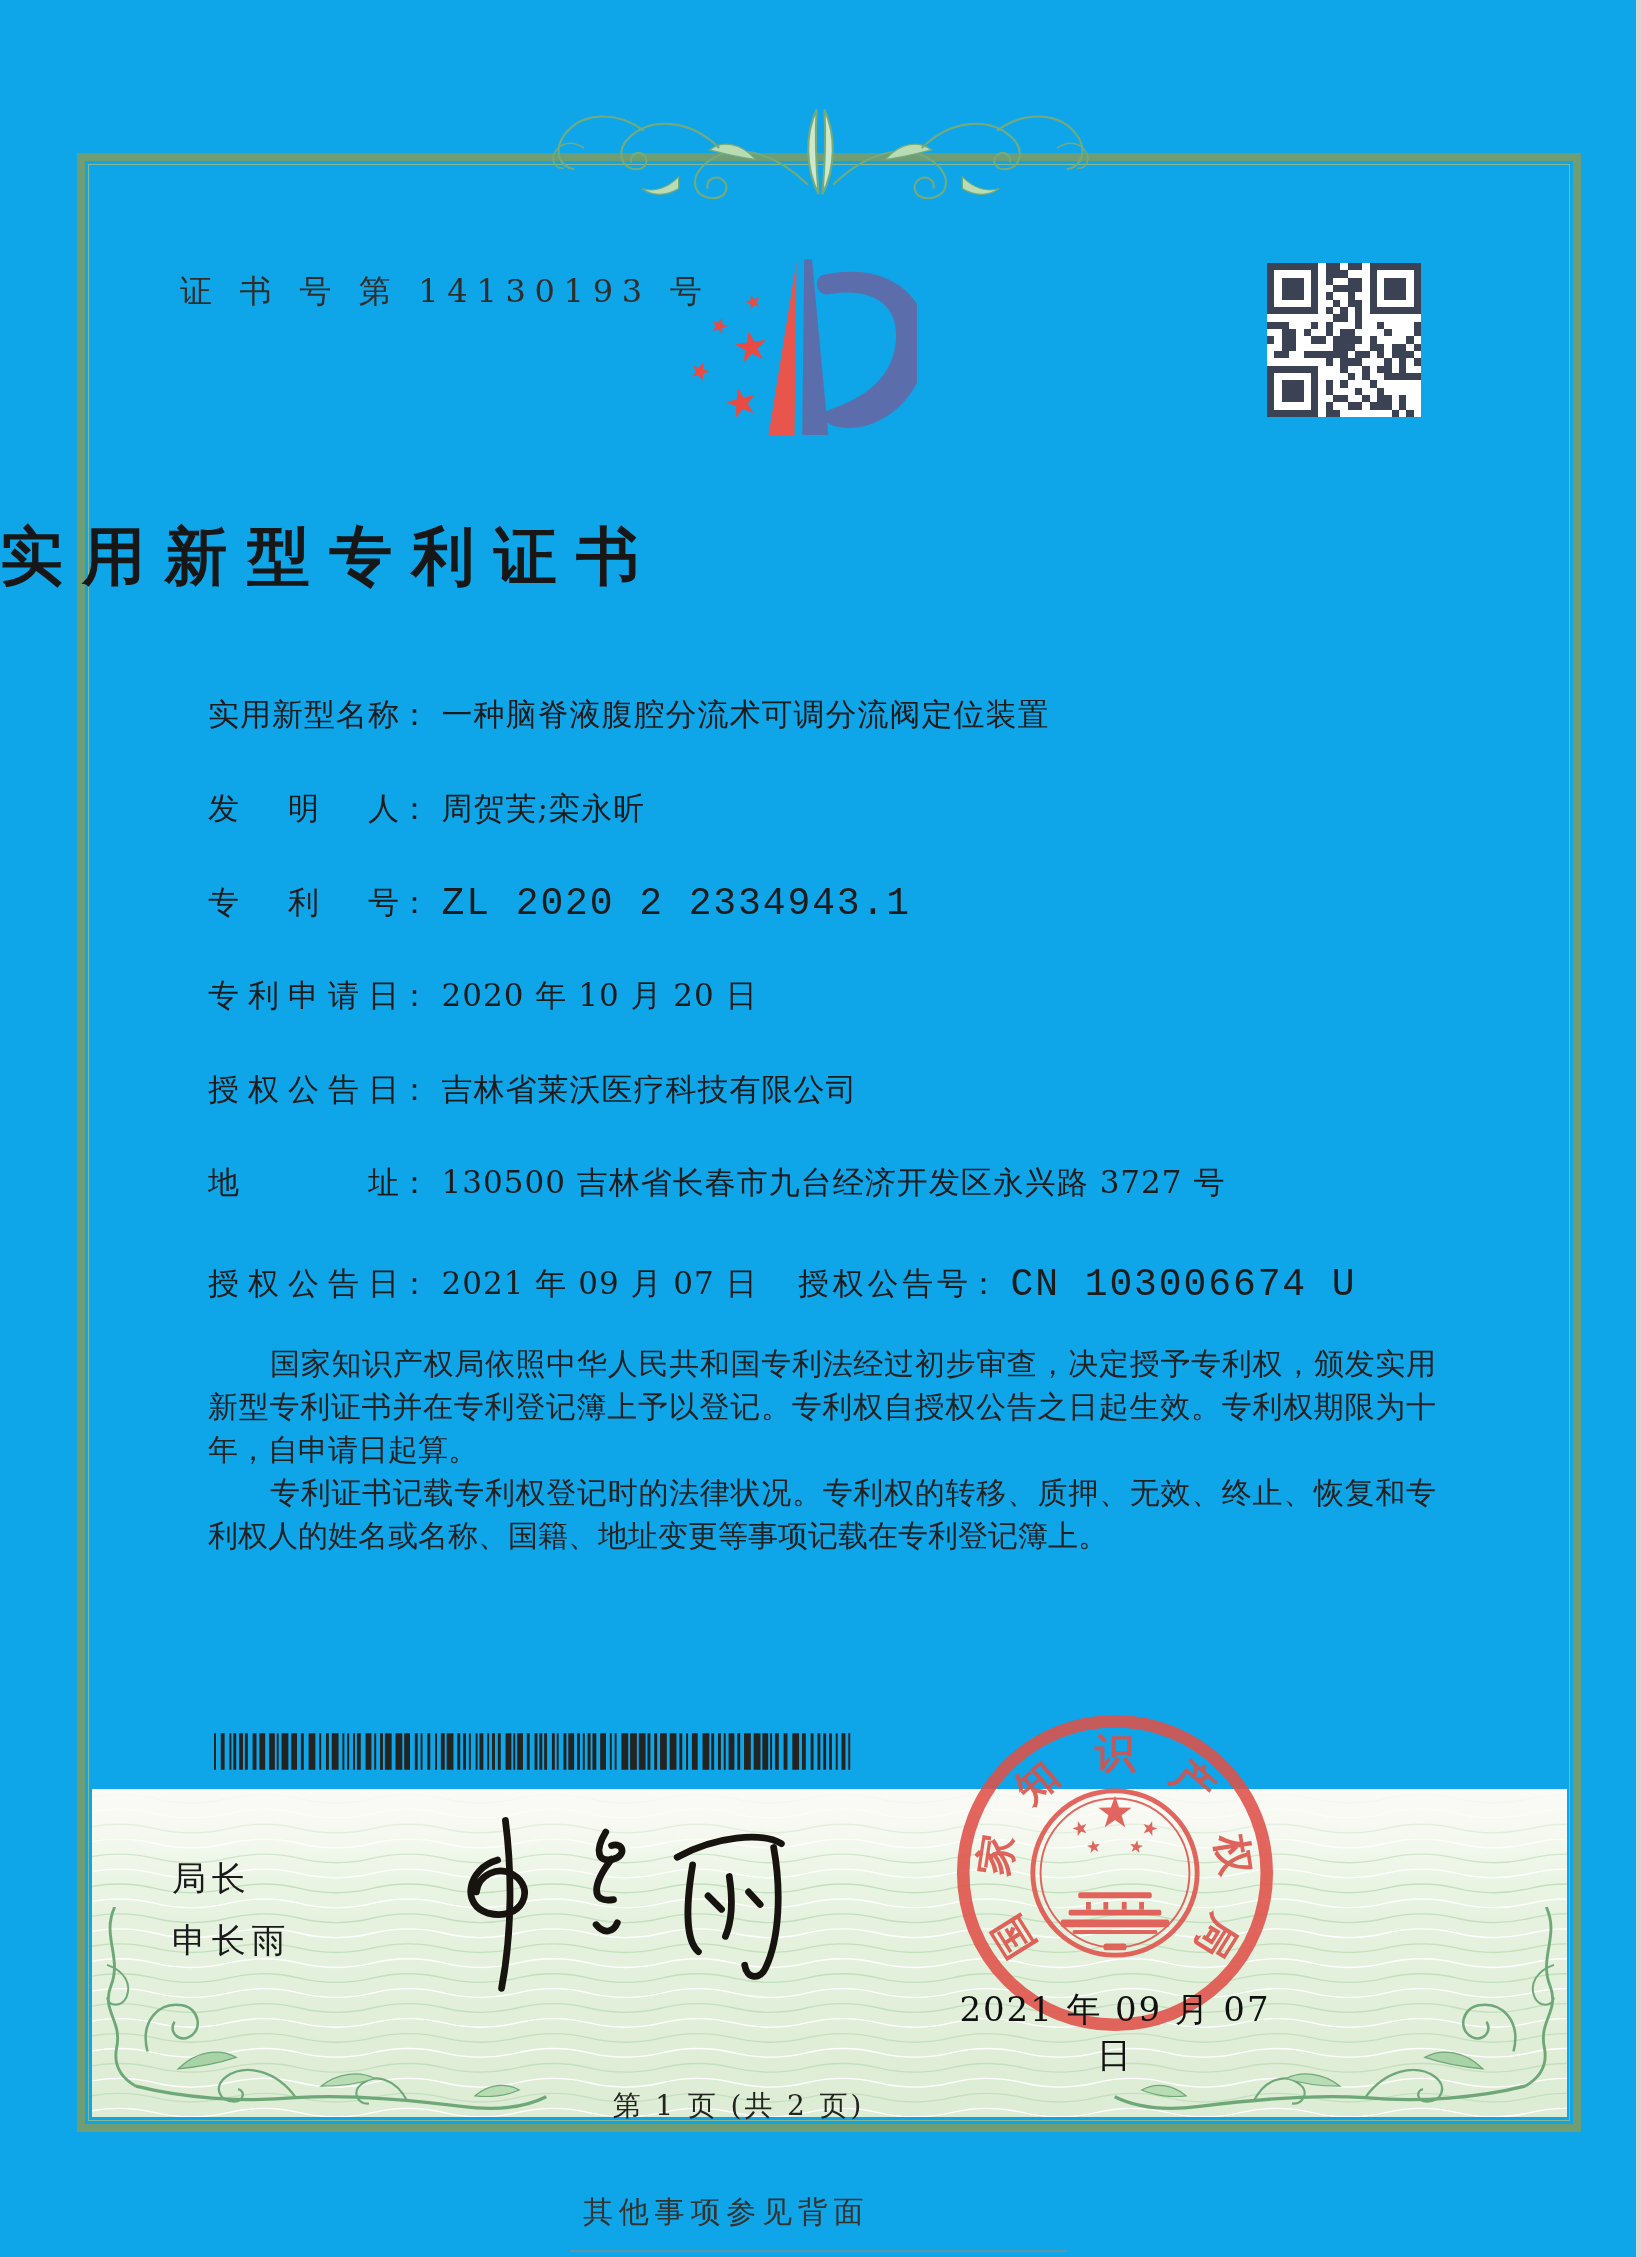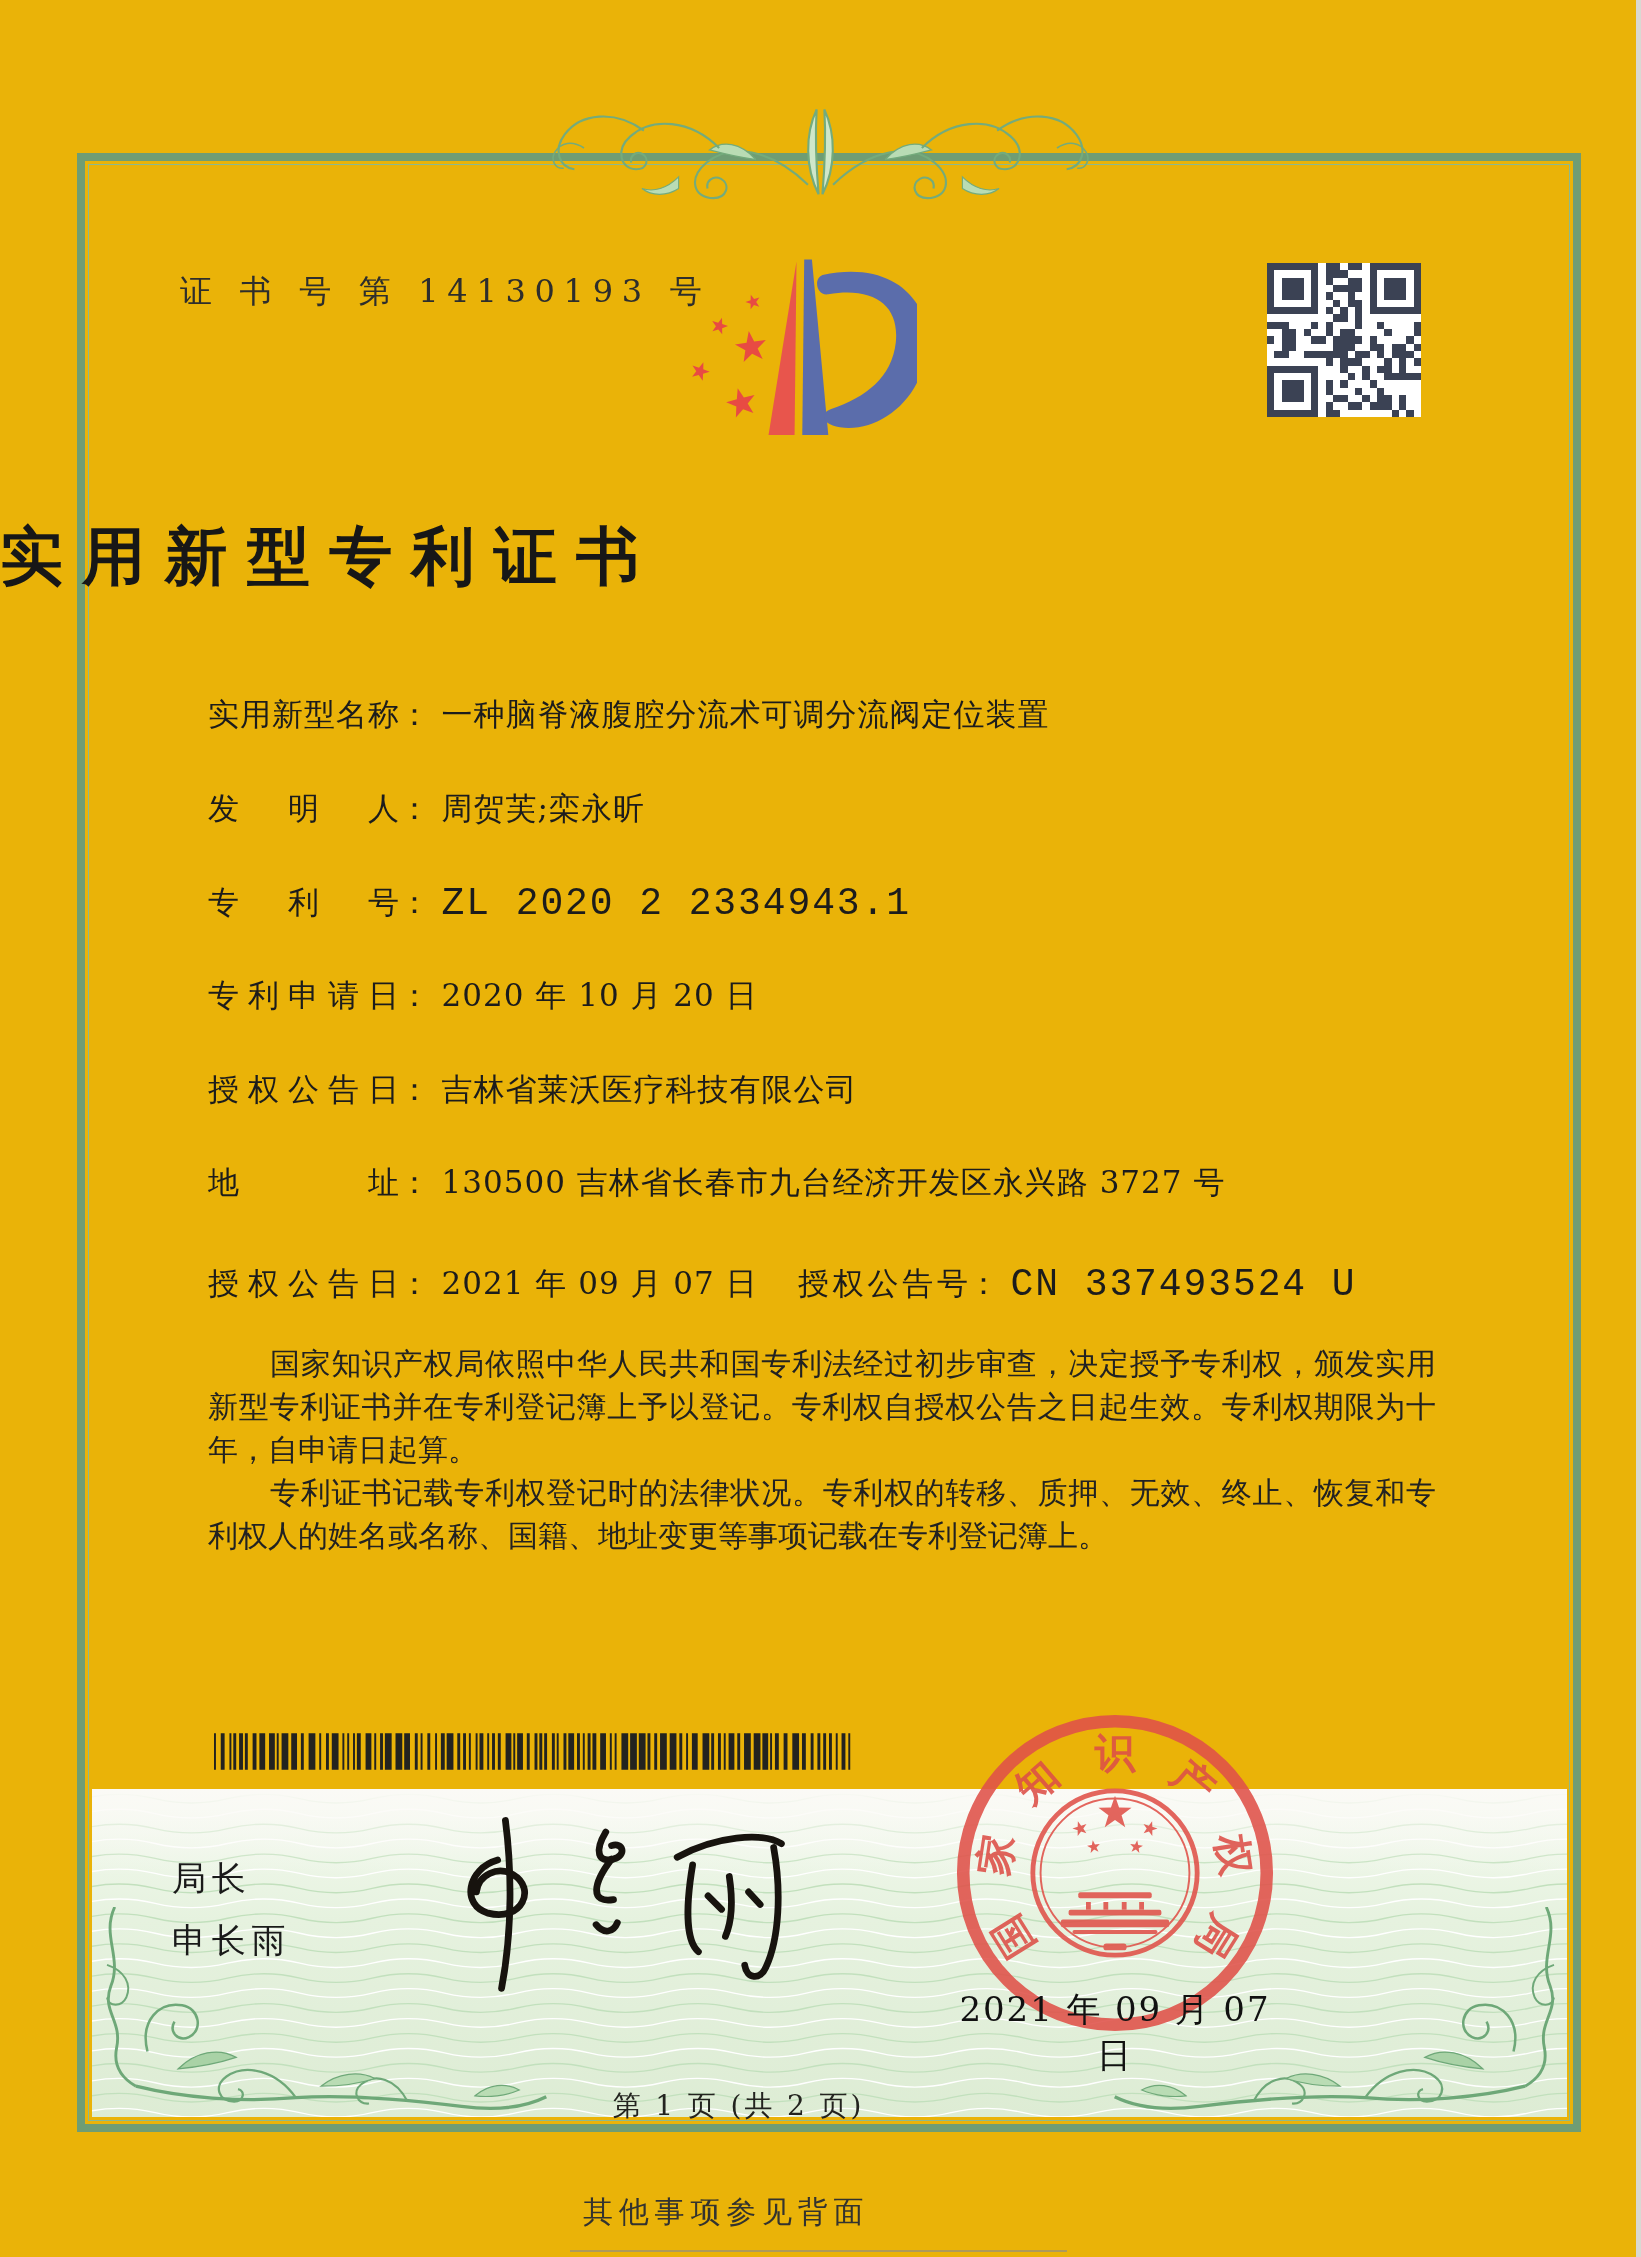--- a/index.html
+++ b/index.html
@@ -1,16 +1,16 @@
 <!DOCTYPE html>
 <html><head>
 <meta charset="utf-8">
 <style>
   html,body{margin:0;padding:0;background:#e8e8e4;}
-  .page{position:relative;width:1641px;height:2257px;background:#eab308;overflow:hidden;
+  .page{position:relative;width:1641px;height:2257px;background:#0ea5e9;overflow:hidden;
         font-family:"DejaVu Serif","Liberation Serif",serif;color:#1c1c1c;}
   .abs{position:absolute;}
   
   .frame{position:absolute;left:77px;top:153px;width:1504px;height:1979px;
          border:8.7px solid #6f9d74;box-sizing:border-box;z-index:3;pointer-events:none;}
   .frame-inner{position:absolute;inset:2.9px;border:1.9px solid #8ab991;}
   
   .certno{left:180px;top:270px;font-size:32px;letter-spacing:8.7px;color:#2e2e2c;z-index:5;}
   .title{left:0;top:514px;width:1545px;text-align:left;font-size:63px;font-weight:700;
          letter-spacing:19.3px;color:#171717;z-index:5;}
@@ -161,21 +161,21 @@
   </div>
   <div class="row" style="top:1069px">
     <span class="flabel">授权公告日</span><span class="fcolon">：</span><span class="fvalue">吉林省莱沃医疗科技有限公司</span>
   </div>
   <div class="row" style="top:1162px">
     <span class="flabel">地址</span><span class="fcolon">：</span><span class="fvalue">130500 吉林省长春市九台经济开发区永兴路 3727 号</span>
   </div>
   <div class="row" style="top:1263px">
     <span class="flabel">授权公告日</span><span class="fcolon">：</span><span class="fvalue">2021 年 09 月 07 日</span>
     <span class="pair2">
-      <span class="flabel" style="width:170px">授权公告号</span><span class="fcolon">：</span><span class="fvalue mono">CN 337493524 U</span>
+      <span class="flabel" style="width:170px">授权公告号</span><span class="fcolon">：</span><span class="fvalue mono">CN 103006674 U</span>
     </span>
   </div>
 
   <div class="abs body-text">
     <p>国家知识产权局依照中华人民共和国专利法经过初步审查，决定授予专利权，颁发实用新型专利证书并在专利登记簿上予以登记。专利权自授权公告之日起生效。专利权期限为十年，自申请日起算。</p>
     <p>专利证书记载专利权登记时的法律状况。专利权的转移、质押、无效、终止、恢复和专利权人的姓名或名称、国籍、地址变更等事项记载在专利登记簿上。</p>
   </div>
 
   <svg class="abs barcode" id="barcode" width="643" height="37" viewBox="0 0 666 38">
       <path d="M0 0h2v38h-2zM7 0h4v38h-4zM16 0h2v38h-2zM20 0h3v38h-3zM26 0h4v38h-4zM32 0h3v38h-3zM40 0h4v38h-4zM47 0h6v38h-6zM57 0h6v38h-6zM65 0h2v38h-2zM70 0h7v38h-7zM80 0h6v38h-6zM90 0h3v38h-3zM98 0h7v38h-7zM109 0h2v38h-2zM116 0h3v38h-3zM122 0h7v38h-7zM133 0h2v38h-2zM138 0h2v38h-2zM144 0h2v38h-2zM148 0h4v38h-4zM157 0h6v38h-6zM166 0h2v38h-2zM172 0h3v38h-3zM177 0h7v38h-7zM188 0h7v38h-7zM197 0h6v38h-6zM208 0h3v38h-3zM214 0h2v38h-2zM221 0h3v38h-3zM229 0h2v38h-2zM235 0h4v38h-4zM241 0h7v38h-7zM252 0h3v38h-3zM258 0h3v38h-3zM264 0h2v38h-2zM271 0h2v38h-2zM275 0h4v38h-4zM283 0h2v38h-2zM288 0h3v38h-3zM294 0h3v38h-3zM302 0h6v38h-6zM310 0h2v38h-2zM314 0h6v38h-6zM324 0h3v38h-3zM332 0h3v38h-3zM337 0h3v38h-3zM342 0h3v38h-3zM350 0h3v38h-3zM355 0h2v38h-2zM362 0h3v38h-3zM367 0h6v38h-6zM376 0h3v38h-3zM382 0h2v38h-2zM387 0h3v38h-3zM392 0h4v38h-4zM400 0h6v38h-6zM410 0h2v38h-2zM415 0h2v38h-2zM422 0h7v38h-7zM431 0h7v38h-7zM440 0h7v38h-7zM449 0h3v38h-3zM456 0h3v38h-3zM462 0h7v38h-7zM472 0h7v38h-7zM482 0h3v38h-3zM489 0h2v38h-2zM495 0h6v38h-6zM506 0h7v38h-7zM515 0h3v38h-3zM522 0h3v38h-3zM528 0h2v38h-2zM533 0h6v38h-6zM542 0h3v38h-3zM549 0h7v38h-7zM559 0h7v38h-7zM568 0h6v38h-6zM576 0h2v38h-2zM581 0h4v38h-4zM590 0h4v38h-4zM599 0h7v38h-7zM609 0h4v38h-4zM618 0h3v38h-3zM625 0h3v38h-3zM631 0h3v38h-3zM637 0h3v38h-3zM644 0h2v38h-2zM650 0h4v38h-4zM657 0h2v38h-2z" fill="#23231f"></path>

